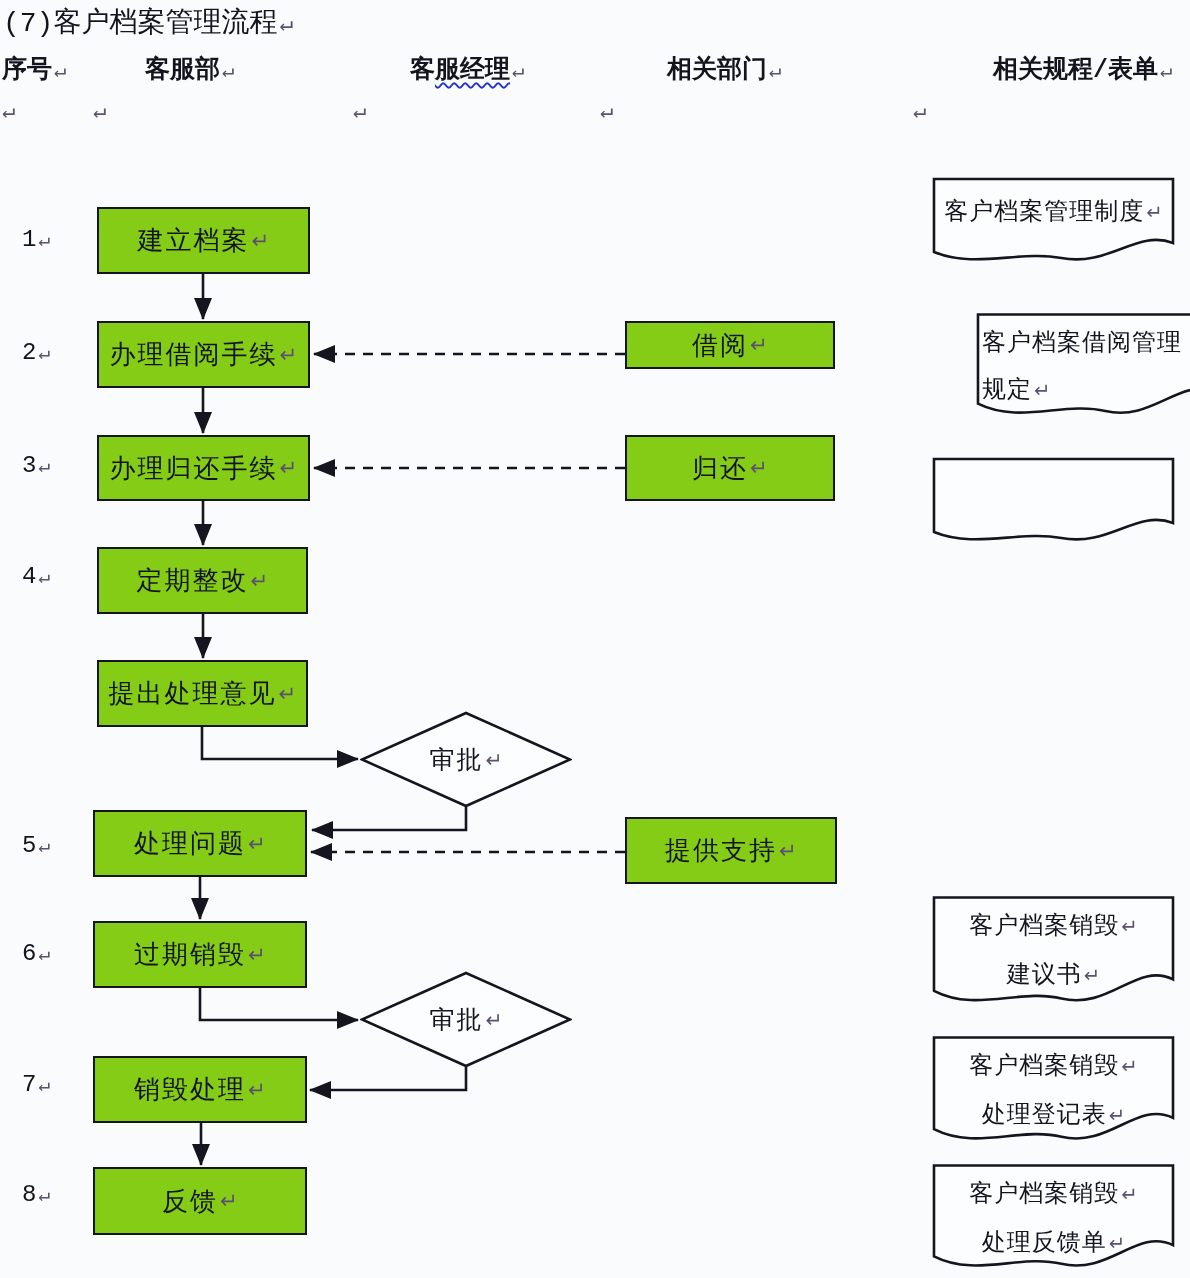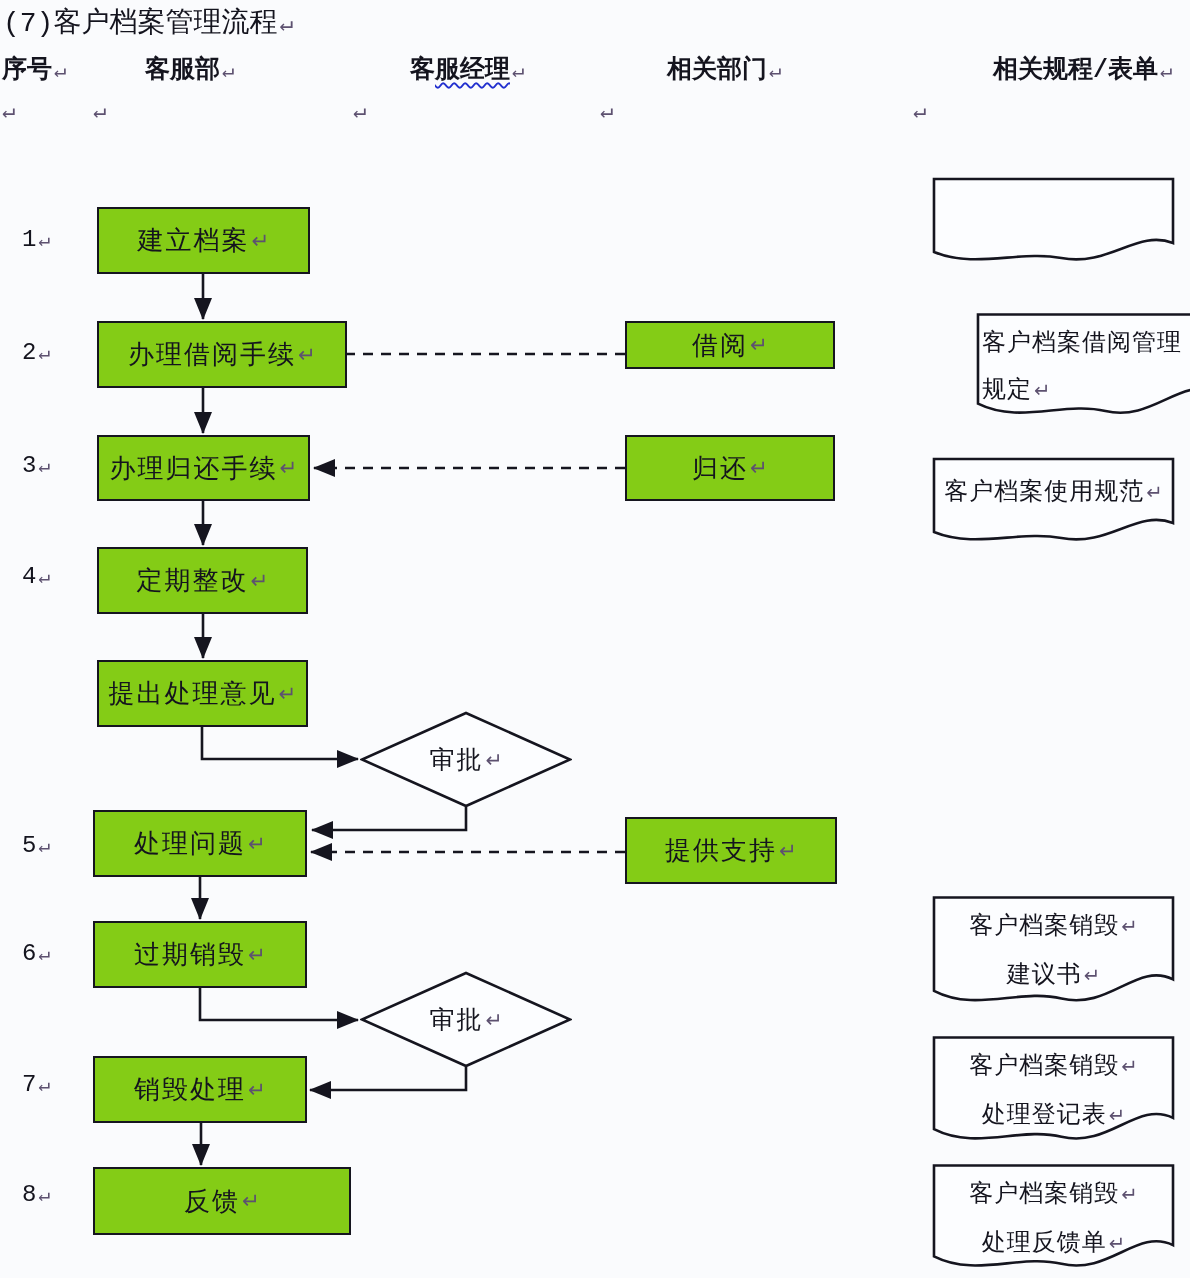--- a/index.html
+++ b/index.html
@@ -98,21 +98,21 @@
     <line x1="625" y1="354" x2="314" y2="354" stroke-dasharray="10 8" marker-end="url(#arw)"></line>
     <line x1="625" y1="468" x2="314" y2="468" stroke-dasharray="10 8" marker-end="url(#arw)"></line>
     <line x1="625" y1="852" x2="311" y2="852" stroke-dasharray="10 8" marker-end="url(#arw)"></line>
   </g>
 </svg>
 
 <div class="pbox" style="left:97px;top:207px;width:213px;height:67px;">
   <span>建立档案</span>
     <span class="pil">↵</span>
 </div>
-<div class="pbox" style="left:97px;top:321px;width:250px;height:67px;">
+<div class="pbox" style="left:97px;top:321px;width:213px;height:67px;">
   <span>办理借阅手续</span>
     <span class="pil">↵</span>
 </div>
 <div class="pbox" style="left:97px;top:435px;width:213px;height:66px;">
   <span>办理归还手续</span>
     <span class="pil">↵</span>
 </div>
 <div class="pbox" style="left:97px;top:547px;width:211px;height:67px;">
   <span>定期整改</span>
     <span class="pil">↵</span>
@@ -126,21 +126,21 @@
     <span class="pil">↵</span>
 </div>
 <div class="pbox" style="left:93px;top:921px;width:214px;height:67px;">
   <span>过期销毁</span>
     <span class="pil">↵</span>
 </div>
 <div class="pbox" style="left:93px;top:1056px;width:214px;height:67px;">
   <span>销毁处理</span>
     <span class="pil">↵</span>
 </div>
-<div class="pbox" style="left:93px;top:1167px;width:258px;height:68px;">
+<div class="pbox" style="left:93px;top:1167px;width:214px;height:68px;">
   <span>反馈</span>
     <span class="pil">↵</span>
 </div>
 
 <div class="diamond" style="left:360px;top:711px;width:212px;height:97px;">
   <svg viewBox="0 0 212 97" preserveAspectRatio="none">
     <polygon points="106,2 210,48.5 106,95 2,48.5" fill="#fcfdff" stroke="#15151f" stroke-width="2.6" vector-effect="non-scaling-stroke"></polygon>
   </svg>
   <div class="dlabel">
     <span>审批</span>
@@ -167,39 +167,39 @@
 </div>
 <div class="pbox" style="left:625px;top:817px;width:212px;height:67px;">
   <span>提供支持</span>
     <span class="pil">↵</span>
 </div>
 
 <div class="doc single" style="left:932px;top:177px;width:243px;height:90px;">
   <svg viewBox="0 0 244 90" preserveAspectRatio="none">
     <path d="M2,2 L242,2 L242,66 C206,52 178,90 130,81 C88,73 44,92 2,75 Z" fill="#fcfdff" stroke="#15151f" stroke-width="2.6" vector-effect="non-scaling-stroke"></path>
   </svg>
+  <div class="dtxt">
+    <span>客户档案管理制度</span><span class="pil">↵</span>
+  </div>
 </div>
 
 <div class="doc leftalign" style="left:932px;top:312px;width:243px;height:110px;margin-left:44px;">
   <svg viewBox="0 0 244 90" preserveAspectRatio="none">
     <path d="M2,2 L242,2 L242,66 C206,52 178,90 130,81 C88,73 44,92 2,75 Z" fill="#fcfdff" stroke="#15151f" stroke-width="2.6" vector-effect="non-scaling-stroke"></path>
   </svg>
   <div class="dtxt">
     <span>客户档案借阅管理</span><br>
     <span>规定</span><span class="pil">↵</span>
   </div>
 </div>
 
 <div class="doc single" style="left:932px;top:457px;width:243px;height:90px;">
   <svg viewBox="0 0 244 90" preserveAspectRatio="none">
     <path d="M2,2 L242,2 L242,66 C206,52 178,90 130,81 C88,73 44,92 2,75 Z" fill="#fcfdff" stroke="#15151f" stroke-width="2.6" vector-effect="non-scaling-stroke"></path>
   </svg>
-  <div class="dtxt">
-    <span>客户档案使用规范</span><span class="pil">↵</span>
-  </div>
 </div>
 
 <div class="doc" style="left:932px;top:895px;width:243px;height:115px;">
   <svg viewBox="0 0 244 90" preserveAspectRatio="none">
     <path d="M2,2 L242,2 L242,66 C206,52 178,90 130,81 C88,73 44,92 2,75 Z" fill="#fcfdff" stroke="#15151f" stroke-width="2.6" vector-effect="non-scaling-stroke"></path>
   </svg>
   <div class="dtxt">
     <span>客户档案销毁</span><span class="pil">↵</span><br>
     <span>建议书</span><span class="pil">↵</span>
   </div>

